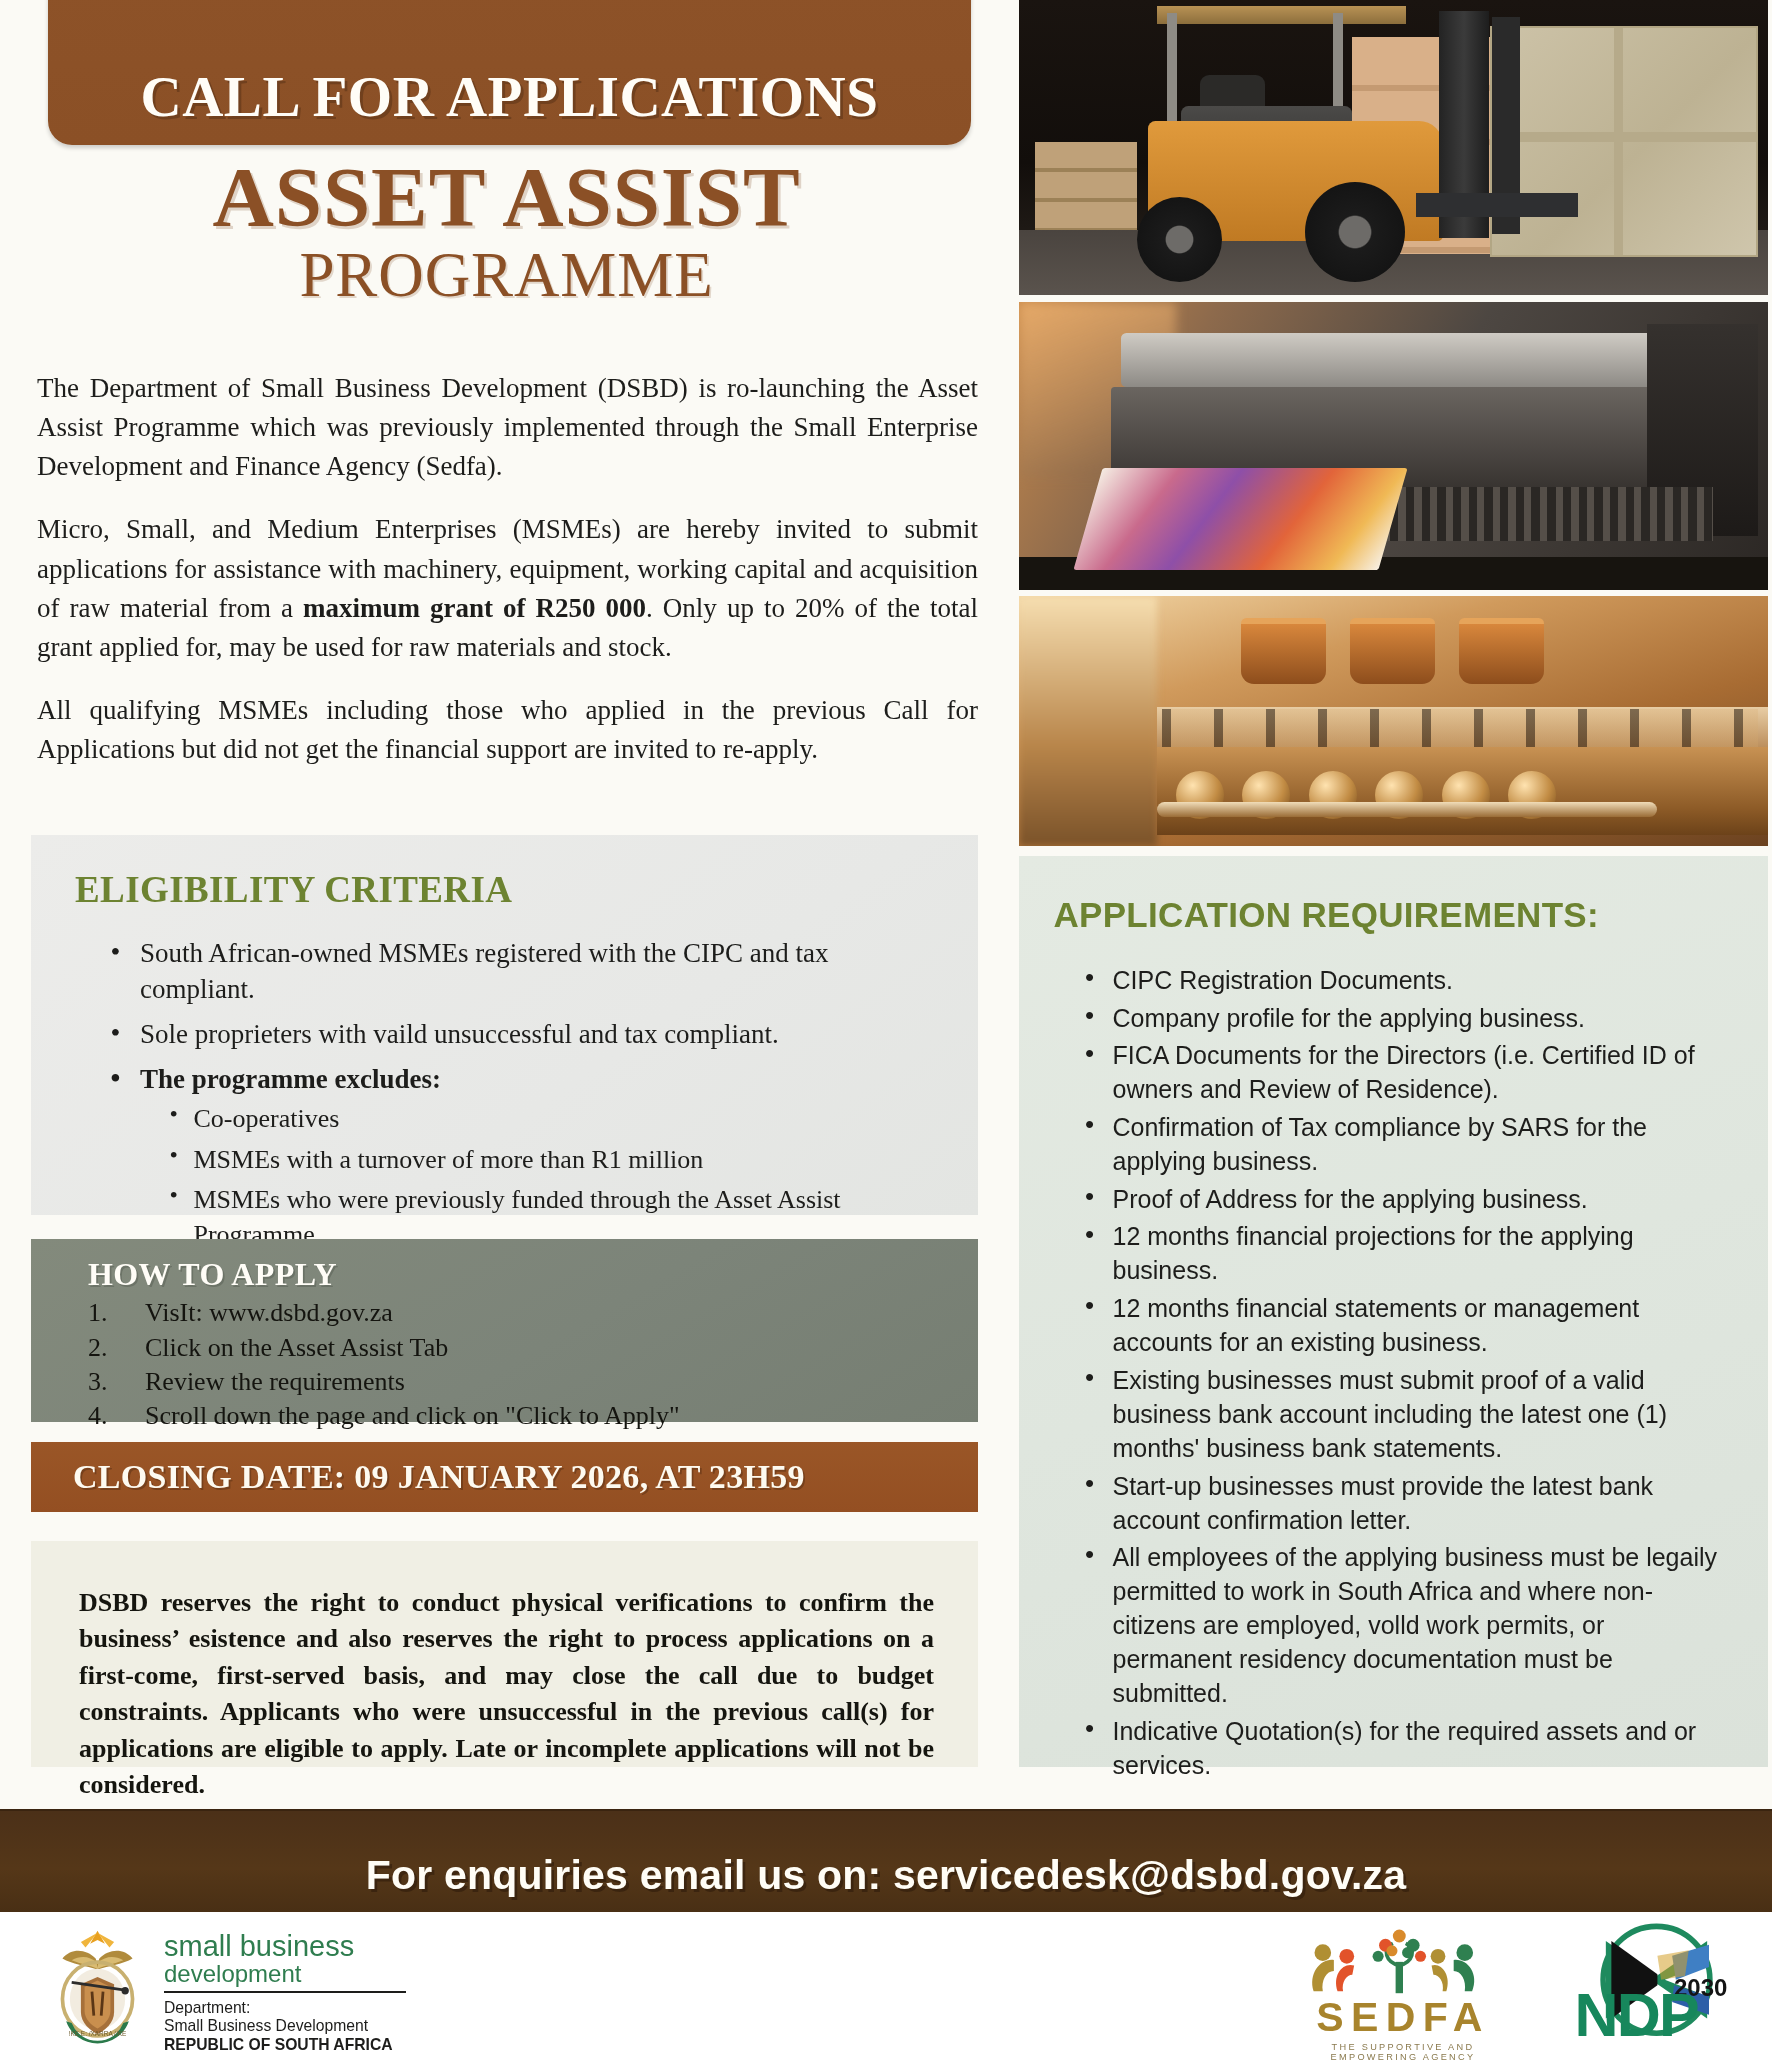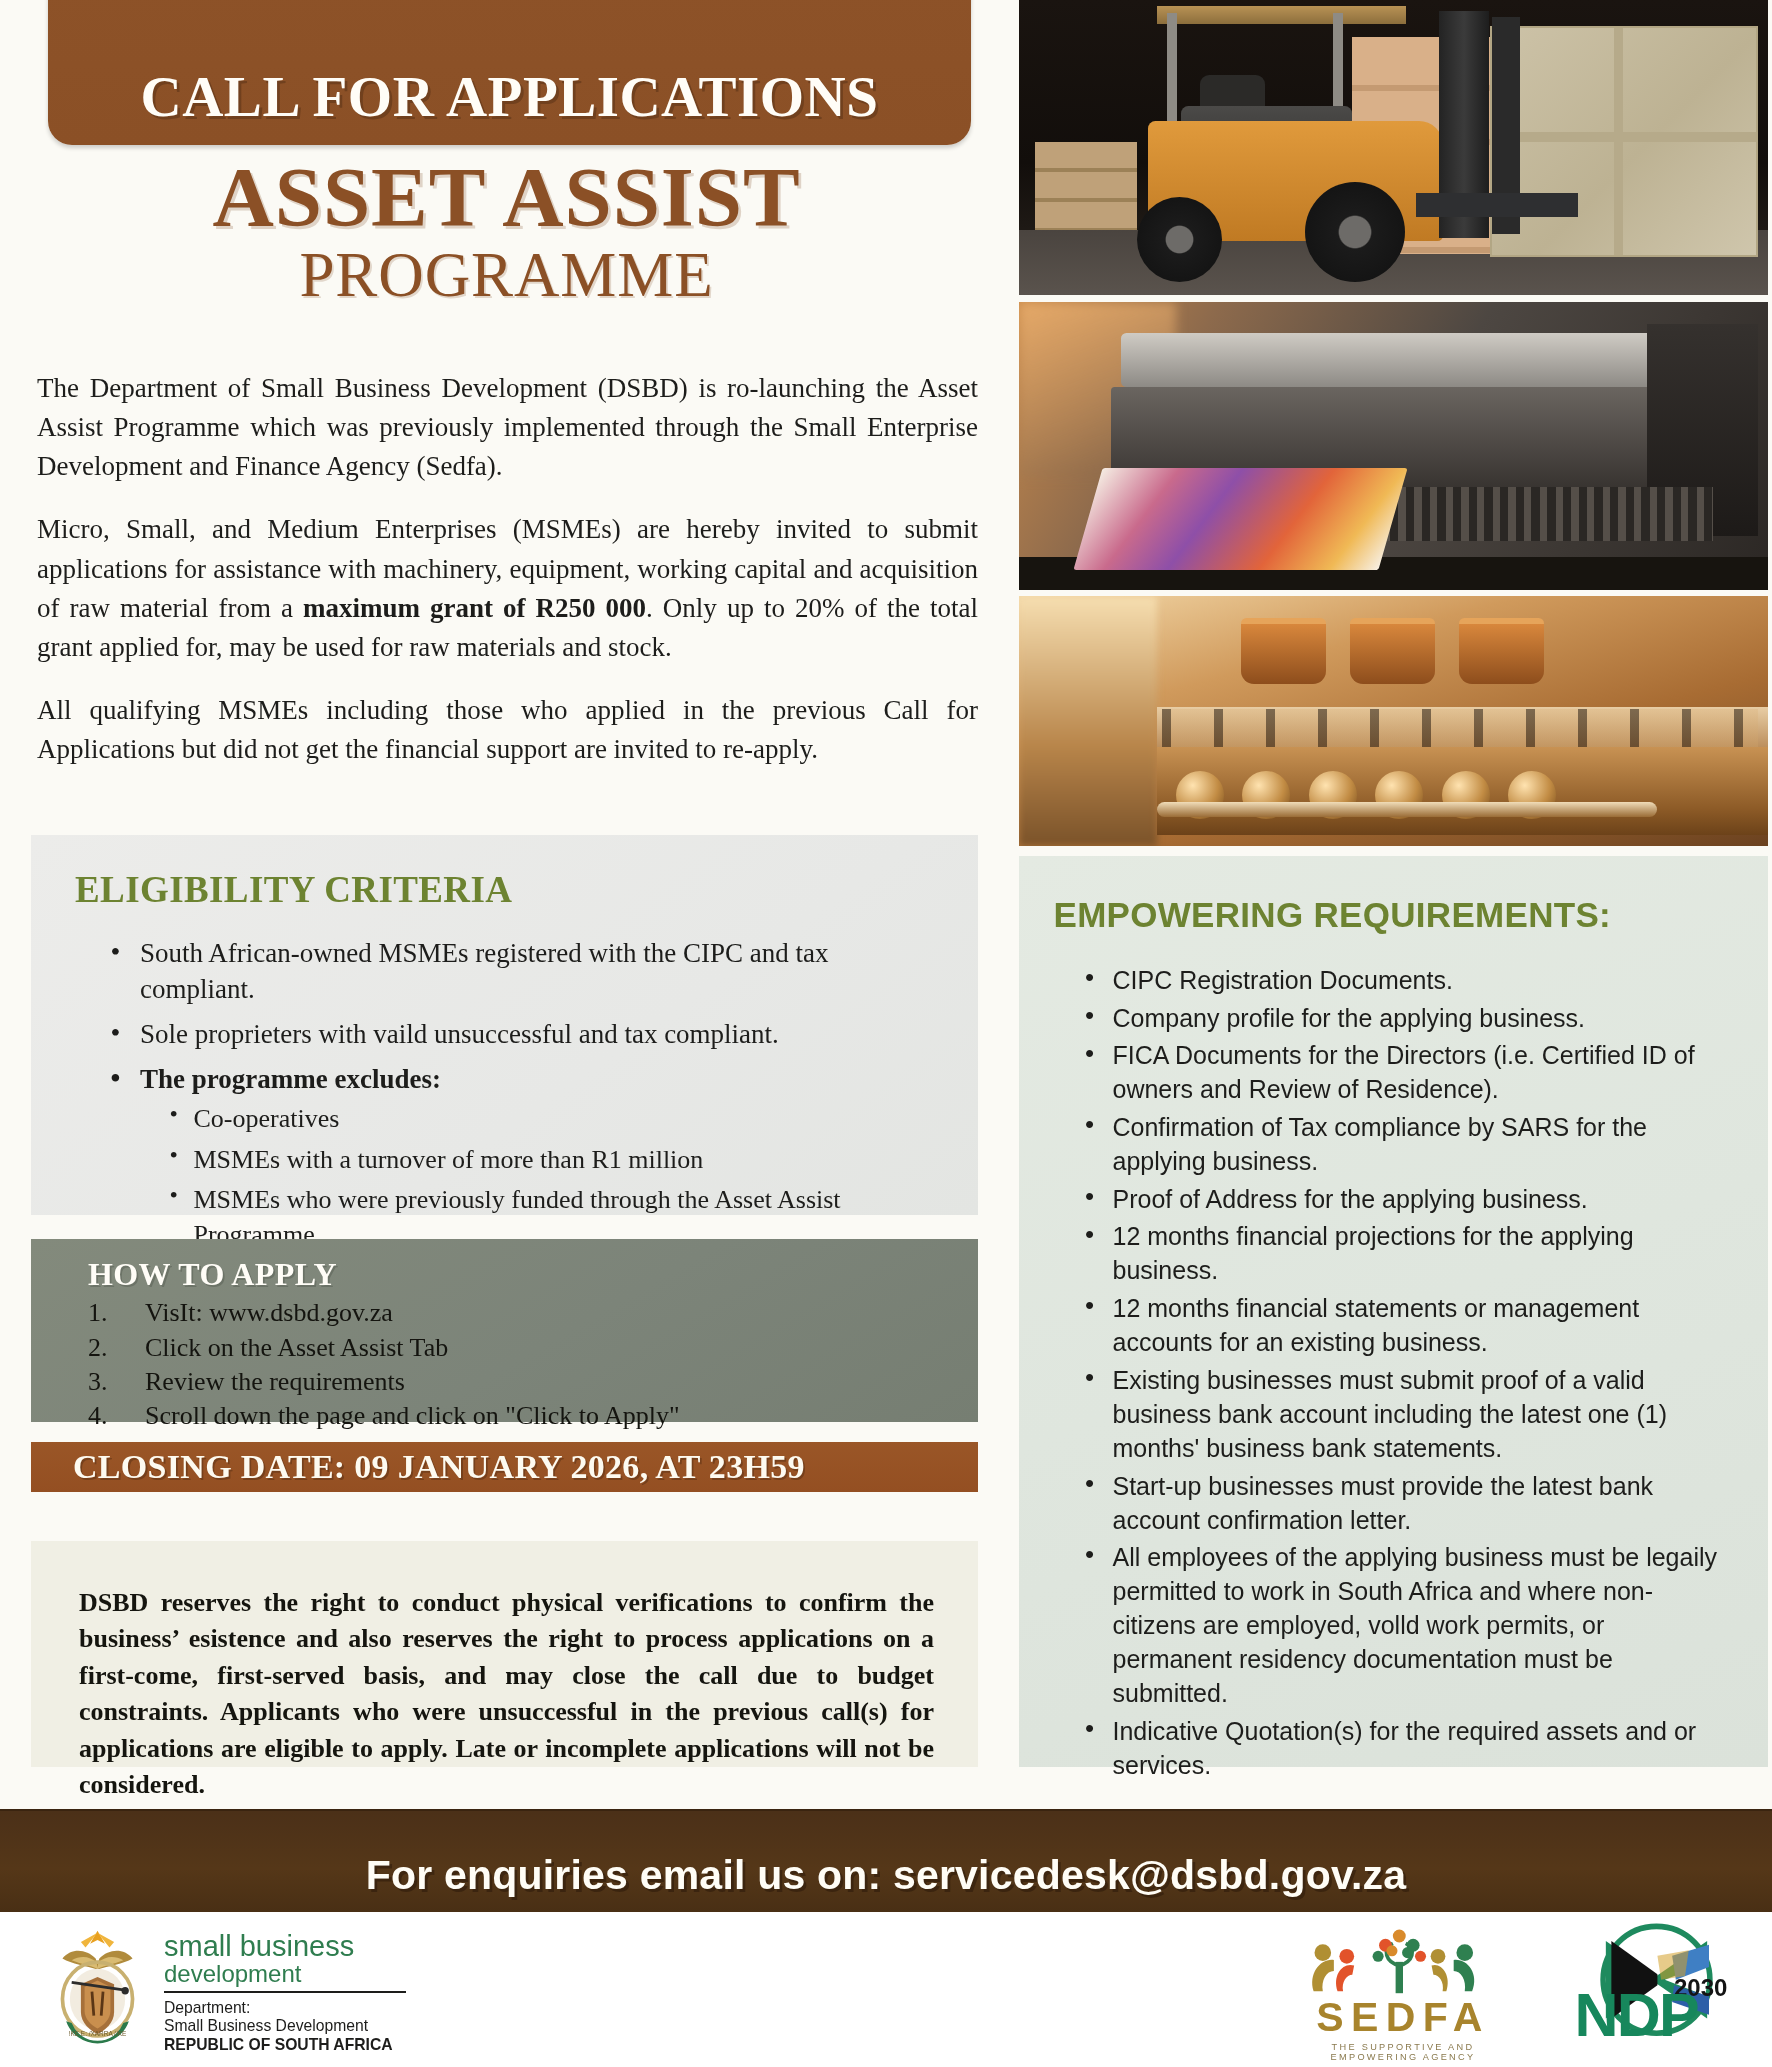--- a/index.html
+++ b/index.html
@@ -86,21 +86,21 @@
     margin:16.6px 0 0 57px;text-shadow:1.8px 1.8px 0 rgba(60,65,55,.3);
   }
   .howto-list{list-style:none;counter-reset:step;margin:3.7px 0 0 57px;}
   .howto-list li{
     position:relative;font-size:26px;line-height:1.32;color:#14140f;padding-left:57px;
   }
   .howto-list li .num{position:absolute;left:0;top:0;width:44px;}
 
   
   .closing-bar{
-    position:absolute;left:31px;top:1442px;width:947px;height:50px;
+    position:absolute;left:31px;top:1442px;width:947px;height:70px;
     background:linear-gradient(180deg,#9a5627 0%,#944f22 100%);
     display:flex;align-items:center;
   }
   .closing-bar span{
     color:#fdfaf0;font-size:34px;font-weight:bold;letter-spacing:0.3px;margin-left:42px;
     text-shadow:1.8px 1.8px 0 rgba(70,38,14,.4);
   }
 
   
   .disclaimer-box{
@@ -362,21 +362,21 @@
           <i></i>
           <i></i>
           <i></i>
           <i></i>
           <i></i>
         </div>
       <div class="ph3-rail"></div>
     </div>
 
     <div class="req-box">
-      <div class="req-title">EMPOWERING REQUIREMENTS:</div>
+      <div class="req-title">APPLICATION REQUIREMENTS:</div>
       <ul class="req-list">
         <li>CIPC Registration Documents.</li>
         <li>Company profile for the applying business.</li>
         <li>FICA Documents for the Directors (i.e. Certified ID of owners and Review of Residence).</li>
         <li>Confirmation of Tax compliance by SARS for the applying business.</li>
         <li>Proof of Address for the applying business.</li>
         <li>12 months financial projections for the applying business.</li>
         <li>12 months financial statements or management accounts for an existing business.</li>
         <li>Existing businesses must submit proof of a valid business bank account including the latest one (1) months' business bank statements.</li>
         <li>Start-up businesses must provide the latest bank account confirmation letter.</li>

